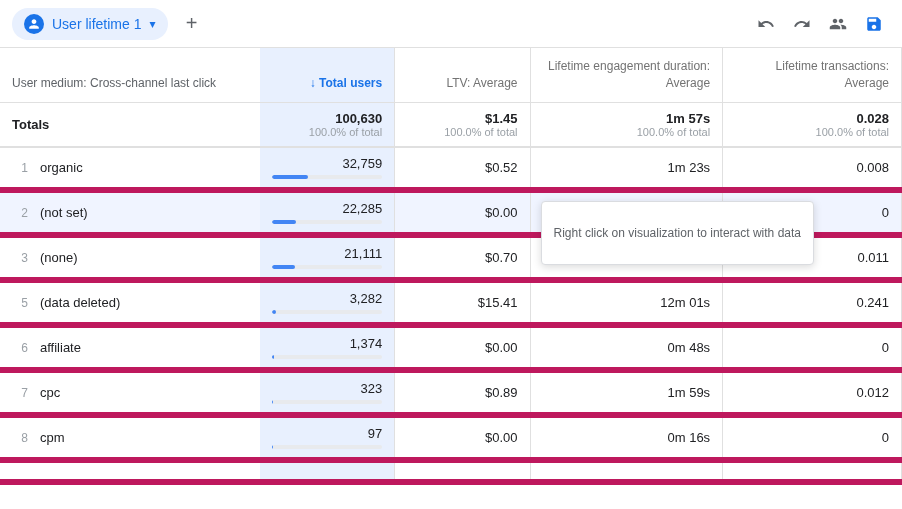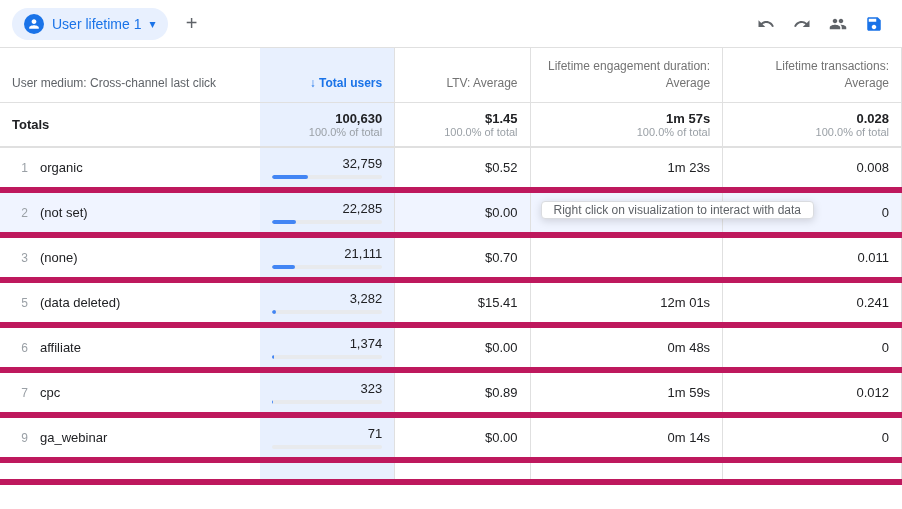--- a/index.html
+++ b/index.html
@@ -95,21 +95,21 @@
       background: #e8eaed; border-radius: 2px; overflow: hidden;
     }
     .bar-fill {
       height: 100%; background: #4285f4; border-radius: 2px;
     }
 
     
     .tooltip {
       position: absolute;
       background: #fff; border: 1px solid #dadce0; border-radius: 4px;
-      padding: 1px 12px; font-size: 12px; color: #5f6368;
+      padding: 24px 12px; font-size: 12px; color: #5f6368;
       box-shadow: 0 2px 8px rgba(0,0,0,0.15);
       white-space: nowrap; z-index: 10;
       left: 10px; top: 8px;
       pointer-events: none;
     }
 
     .col-highlight { background: #e8f0fe !important; }
   </style>
 </head>
 <body>
@@ -294,32 +294,32 @@
             <span class="cell-value">$0.89</span>
           </td>
           <td style="position: relative;">
             <span class="cell-value">1m 59s</span>
           </td>
           <td>
             <span class="cell-value">0.012</span>
           </td>
         </tr>
         <tr>
-          <td><span class="row-num">9</span><span>ga_webinar</span></td>
-          <td class="col-highlight">
-            <span class="cell-value">71</span>
-            <div class="bar-container">
-              <div class="bar-fill" style="width:0.07%"></div>
+          <td><span class="row-num">8</span><span>cpm</span></td>
+          <td class="col-highlight">
+            <span class="cell-value">97</span>
+            <div class="bar-container">
+              <div class="bar-fill" style="width:0.1%"></div>
             </div>
           </td>
           <td>
             <span class="cell-value">$0.00</span>
           </td>
           <td style="position: relative;">
-            <span class="cell-value">0m 14s</span>
+            <span class="cell-value">0m 16s</span>
           </td>
           <td>
             <span class="cell-value">0</span>
           </td>
         </tr>
         <tr>
           <td></td>
           <td class="col-highlight"></td>
           <td></td>
           <td style="position: relative;"></td>

